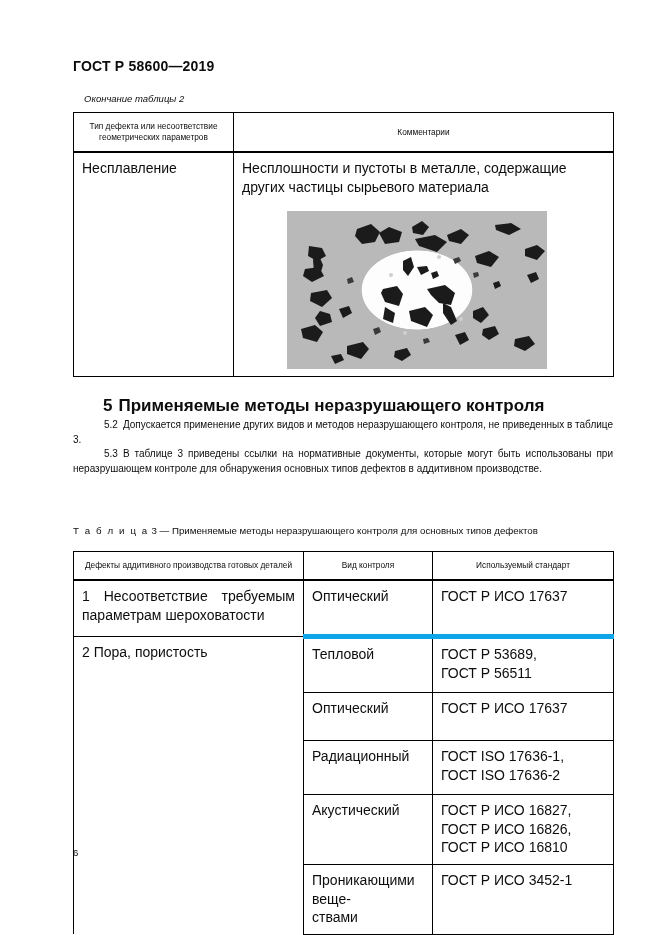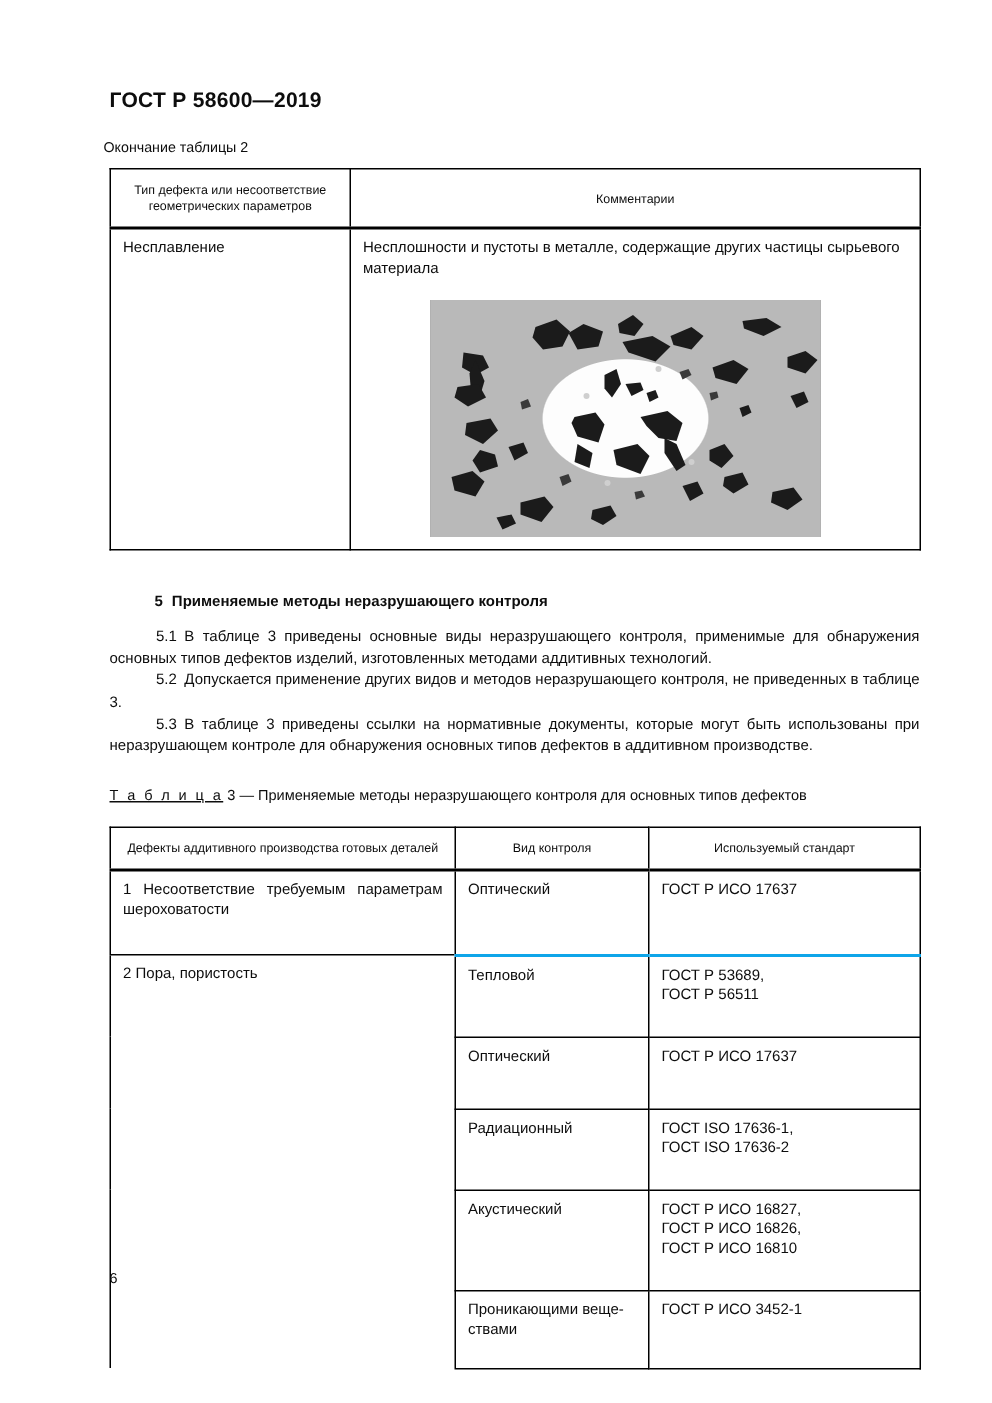--- a/index.html
+++ b/index.html
@@ -29,38 +29,39 @@
   .doc-header {
     position: absolute;
     left: 73px;
     top: 58px;
     font-size: 14px;
     font-weight: bold;
     letter-spacing: 0.2px;
   }
   .table-continuation {
     position: absolute;
-    left: 69px;
+    left: 84px;
     top: 93px;
     font-size: 9.5px;
+    font-style: italic;
   }
 
   
   table.gost {
     position: absolute;
     border-collapse: collapse;
     table-layout: fixed;
   }
   table.gost td,
   table.gost th {
     border: 1px solid #000000;
     vertical-align: top;
     padding: 6px 8px 7px 8px;
     font-weight: normal;
-    font-size: 10px;
+    font-size: 14px;
     line-height: 1.33;
   }
   table.gost thead td,
   table.gost thead th {
     text-align: center;
     vertical-align: middle;
     font-size: 8.3px;
     line-height: 1.35;
     padding: 8px 6px;
     border-bottom: 2px solid #000;
@@ -94,21 +95,21 @@
       #8d8d8d;
     overflow: hidden;
   }
   .micrograph svg { position: absolute; left: 0; top: 0; }
 
   
   .section-heading {
     position: absolute;
     left: 103px;
     top: 396px;
-    font-size: 10px;
+    font-size: 17px;
     font-weight: bold;
   }
   .section-heading .num { margin-right: 6px; }
 
   .body-block {
     position: absolute;
     left: 73px;
     top: 418px;
     width: 540px;
     font-size: 10px;
@@ -122,39 +123,38 @@
   .body-block p .lead { margin-right: 5px; }
 
   .table-caption {
     position: absolute;
     left: 73px;
     top: 525px;
     font-size: 9.7px;
   }
   .table-caption .sp {
     letter-spacing: 1.6px;
-    text-decoration: underline;
   }
 
   
   #table3 {
     left: 73px;
     top: 551px;
     width: 540px;
   }
   #table3 col.c1 { width: 230px; }
   #table3 col.c2 { width: 129px; }
   #table3 col.c3 { width: 181px; }
   #table3 tbody td { height: 34px; }
   #table3 td.defect {
     border-bottom: none;
     border-top: none;
   }
   #table3 tr.first-defect td.defect { border-top: 1px solid #000; }
-  #table3 tr.row-sep-top td { border-top: 2px solid #0ea5e9; }
+  #table3 tr.row-sep-top td { border-top: 5px solid #0ea5e9; }
 
   .page-number {
     position: absolute;
     left: 73px;
     top: 847px;
     font-size: 9.6px;
   }
 </style>
 </head>
 <body>
@@ -238,23 +238,20 @@
       </tr>
     </tbody>
   </table>
 
   <div class="section-heading">
     <span class="num">5</span><span>Применяемые методы неразрушающего контроля</span>
   </div>
 
   <div class="body-block">
     <p>
-      <span class="lead">5.1</span><span>В таблице 3 приведены основные виды неразрушающего контроля, применимые для обнаружения основных типов дефектов изделий, изготовленных методами аддитивных технологий.</span>
-    </p>
-    <p>
       <span class="lead">5.2</span><span>Допускается применение других видов и методов неразрушающего контроля, не приведенных в таблице 3.</span>
     </p>
     <p>
       <span class="lead">5.3</span><span>В таблице 3 приведены ссылки на нормативные документы, которые могут быть использованы при неразрушающем контроле для обнаружения основных типов дефектов в аддитивном производстве.</span>
     </p>
   </div>
 
   <div class="table-caption">
     <span class="sp">Т а б л и ц а</span>
     <span>3</span>

